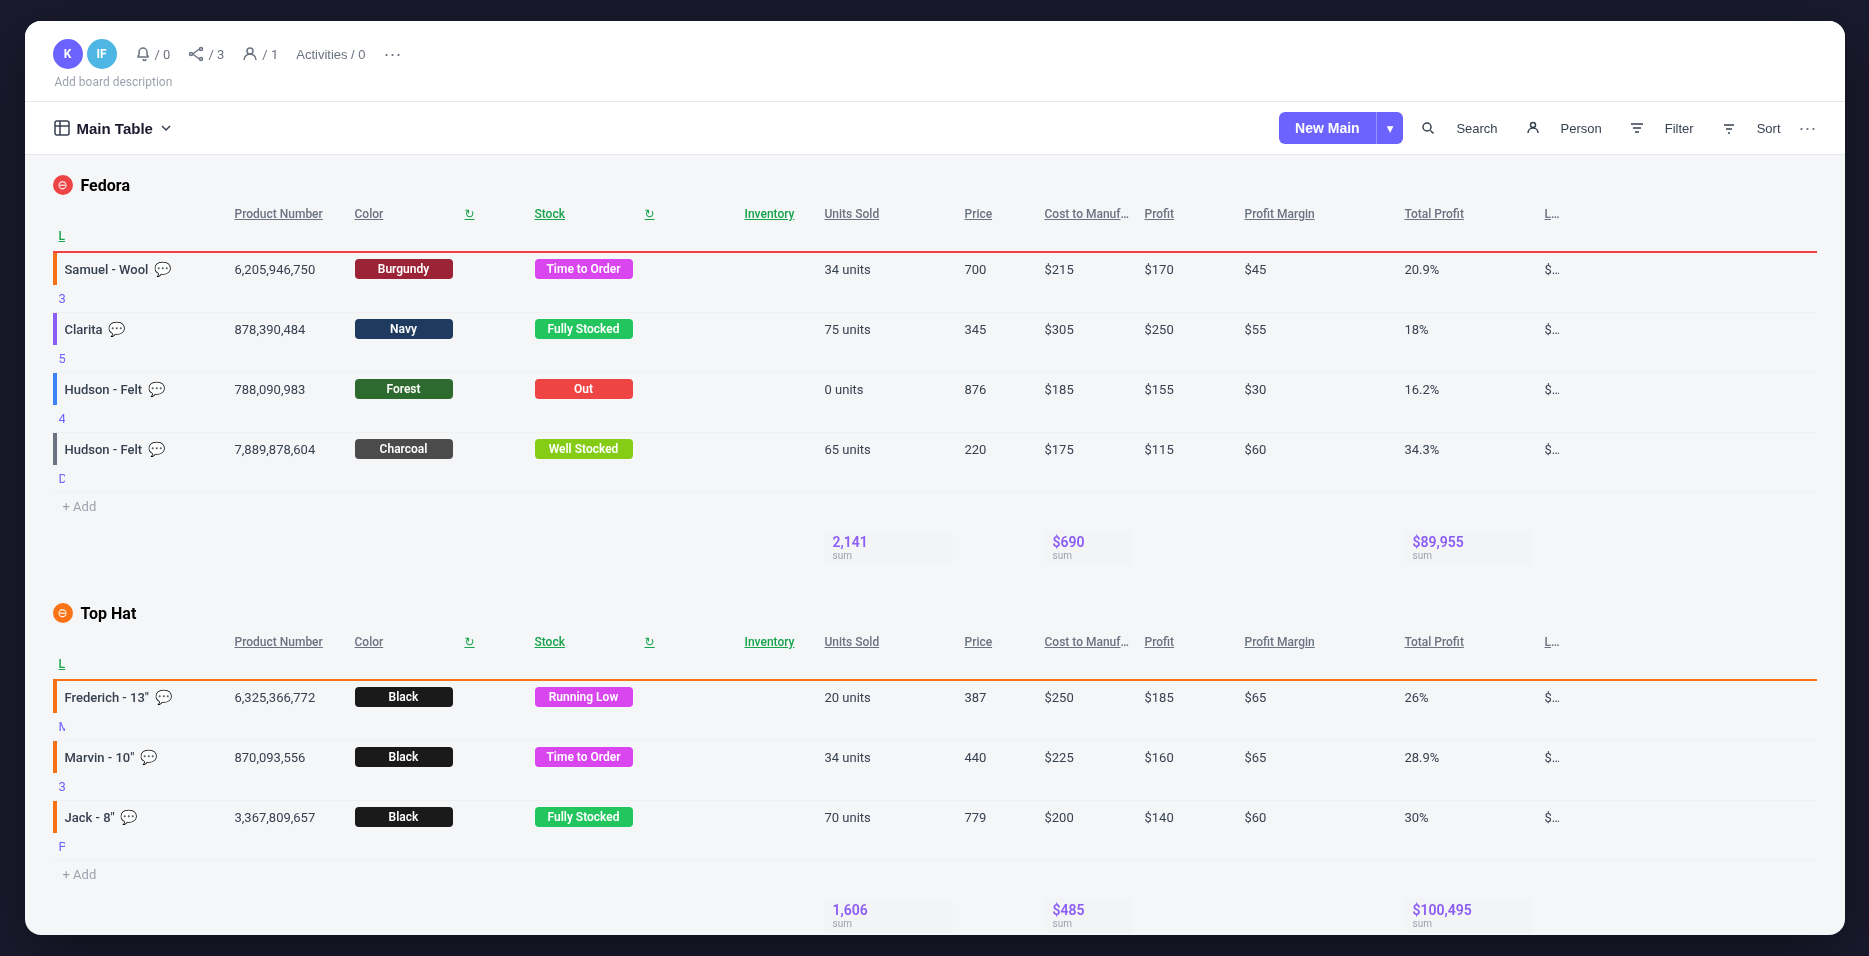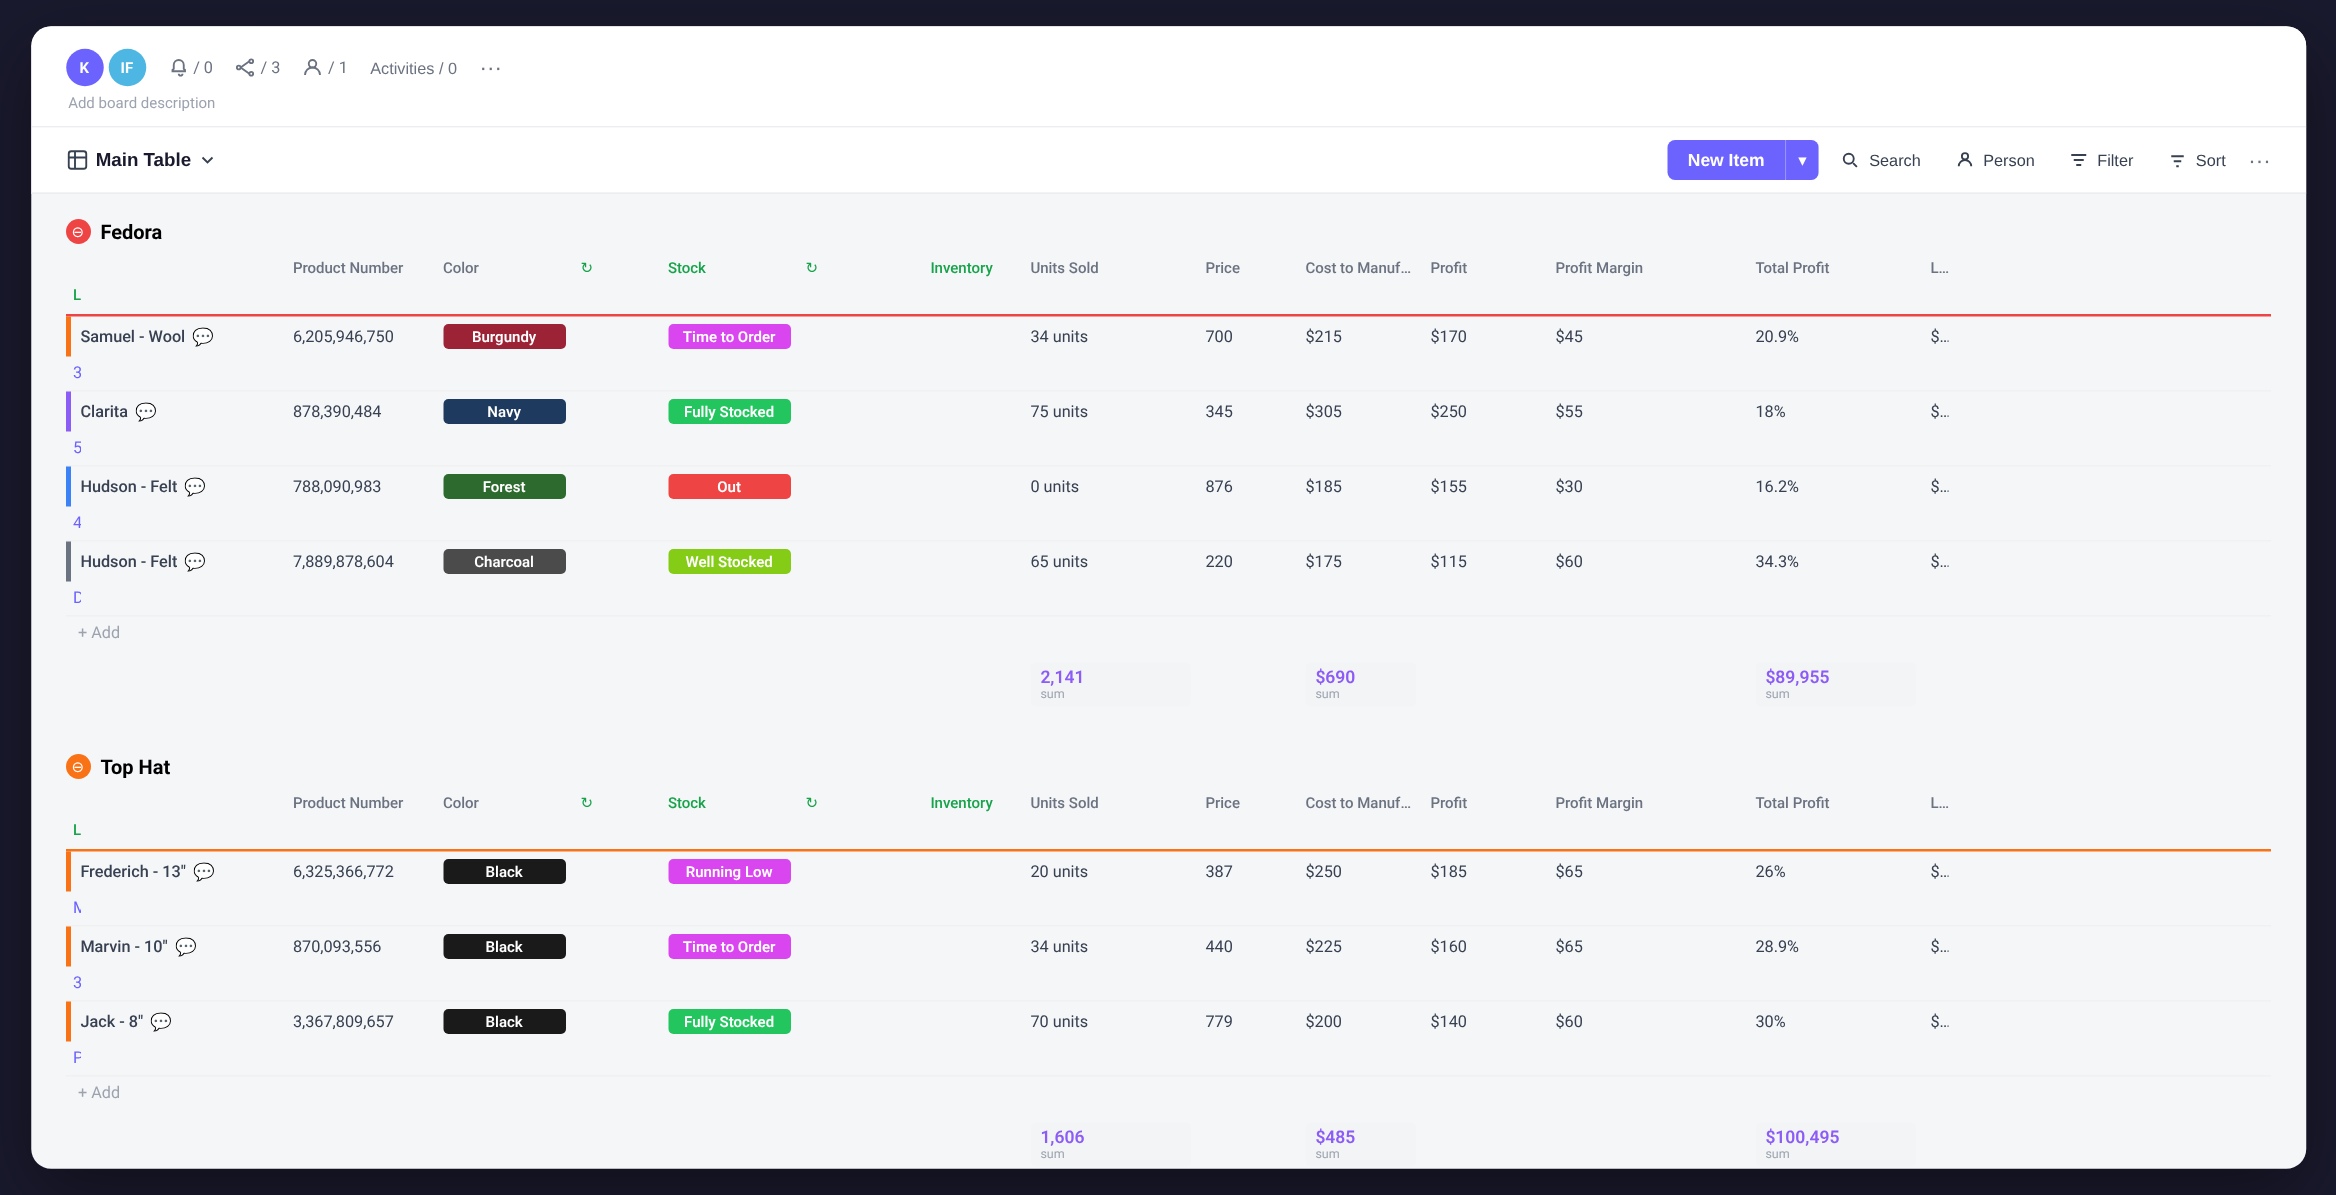--- a/index.html
+++ b/index.html
@@ -111,21 +111,21 @@
     .new-item-dropdown {
       background: #6c63ff;
       color: #fff;
       border: none;
       border-left: 1px solid rgba(255,255,255,0.3);
       border-radius: 0 6px 6px 0;
       padding: 8px 10px;
       cursor: pointer;
     }
     .toolbar-action {
-      display: flex; align-items: center; gap: 8px;
+      display: flex; align-items: center; gap: 21px;
       background: none; border: none; cursor: pointer;
       font-size: 13px; color: #374151; font-weight: 500;
       padding: 6px 10px;
     }
     
     .table-area {
       padding: 20px 28px;
       overflow-y: auto;
       max-height: 780px;
     }
@@ -157,20 +157,21 @@
       border-bottom: 2px solid;
       padding-bottom: 4px;
       margin-bottom: 0;
     }
     .col-header {
       font-size: 12px; color: #6b7280; font-weight: 500;
       padding: 4px 6px;
       white-space: nowrap;
       overflow: hidden;
       text-overflow: ellipsis;
+      text-decoration: underline;
     }
     .col-header.green { color: #16a34a; }
     
     .data-row {
       display: grid;
       align-items: center;
       border-bottom: 1px solid #f0f0f0;
       min-height: 36px;
     }
     .cell {
@@ -291,21 +292,21 @@
             <path d="M2 7h14M7 2v14"></path>
           </svg>
         <span>Main Table</span>
         <svg width="14" height="14" viewBox="0 0 14 14" fill="none" stroke="#374151" stroke-width="1.5">
             <path d="M3 5l4 4 4-4"></path>
           </svg>
       </button>
     </div>
     <div class="toolbar-right">
       <div style="display:flex;">
-        <button class="new-item-btn">New Item</button>
+        <button class="new-item-btn">New Main</button>
         <button class="new-item-dropdown">▾</button>
       </div>
       <button class="toolbar-action">
         <svg width="14" height="14" viewBox="0 0 14 14" fill="none" stroke="#374151" stroke-width="1.5">
             <circle cx="6" cy="6" r="4"></circle>
             <path d="M9.5 9.5l3 3"></path>
           </svg>
         <span>Search</span>
       </button>
       <button class="toolbar-action">

